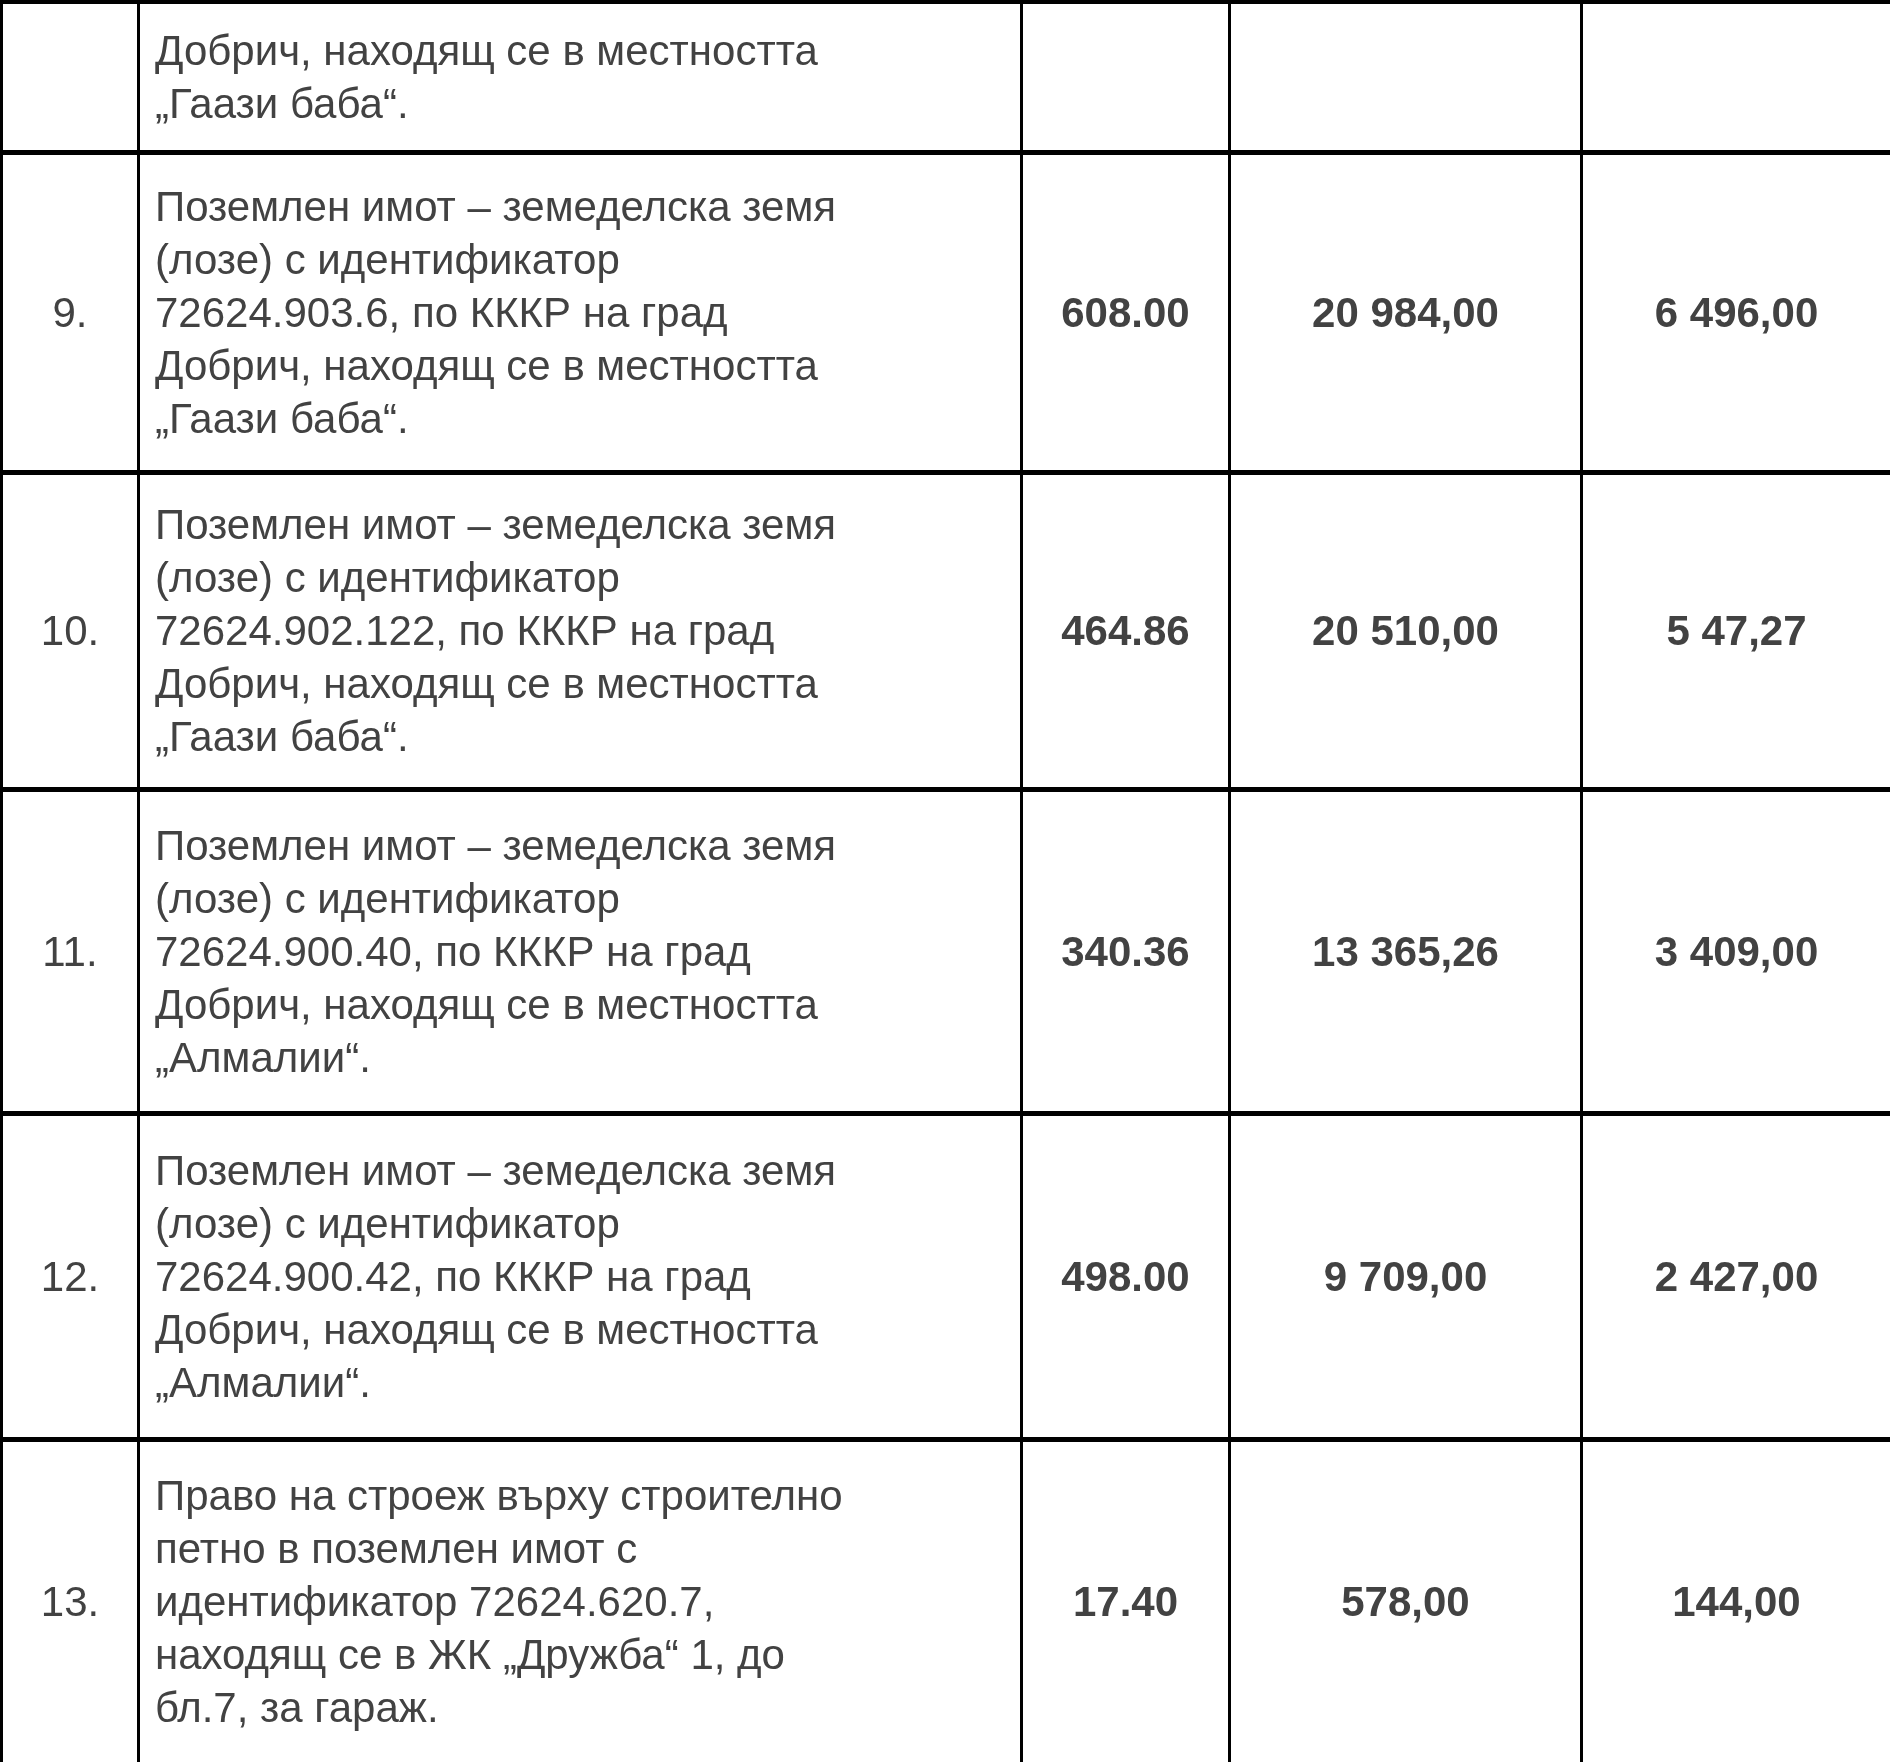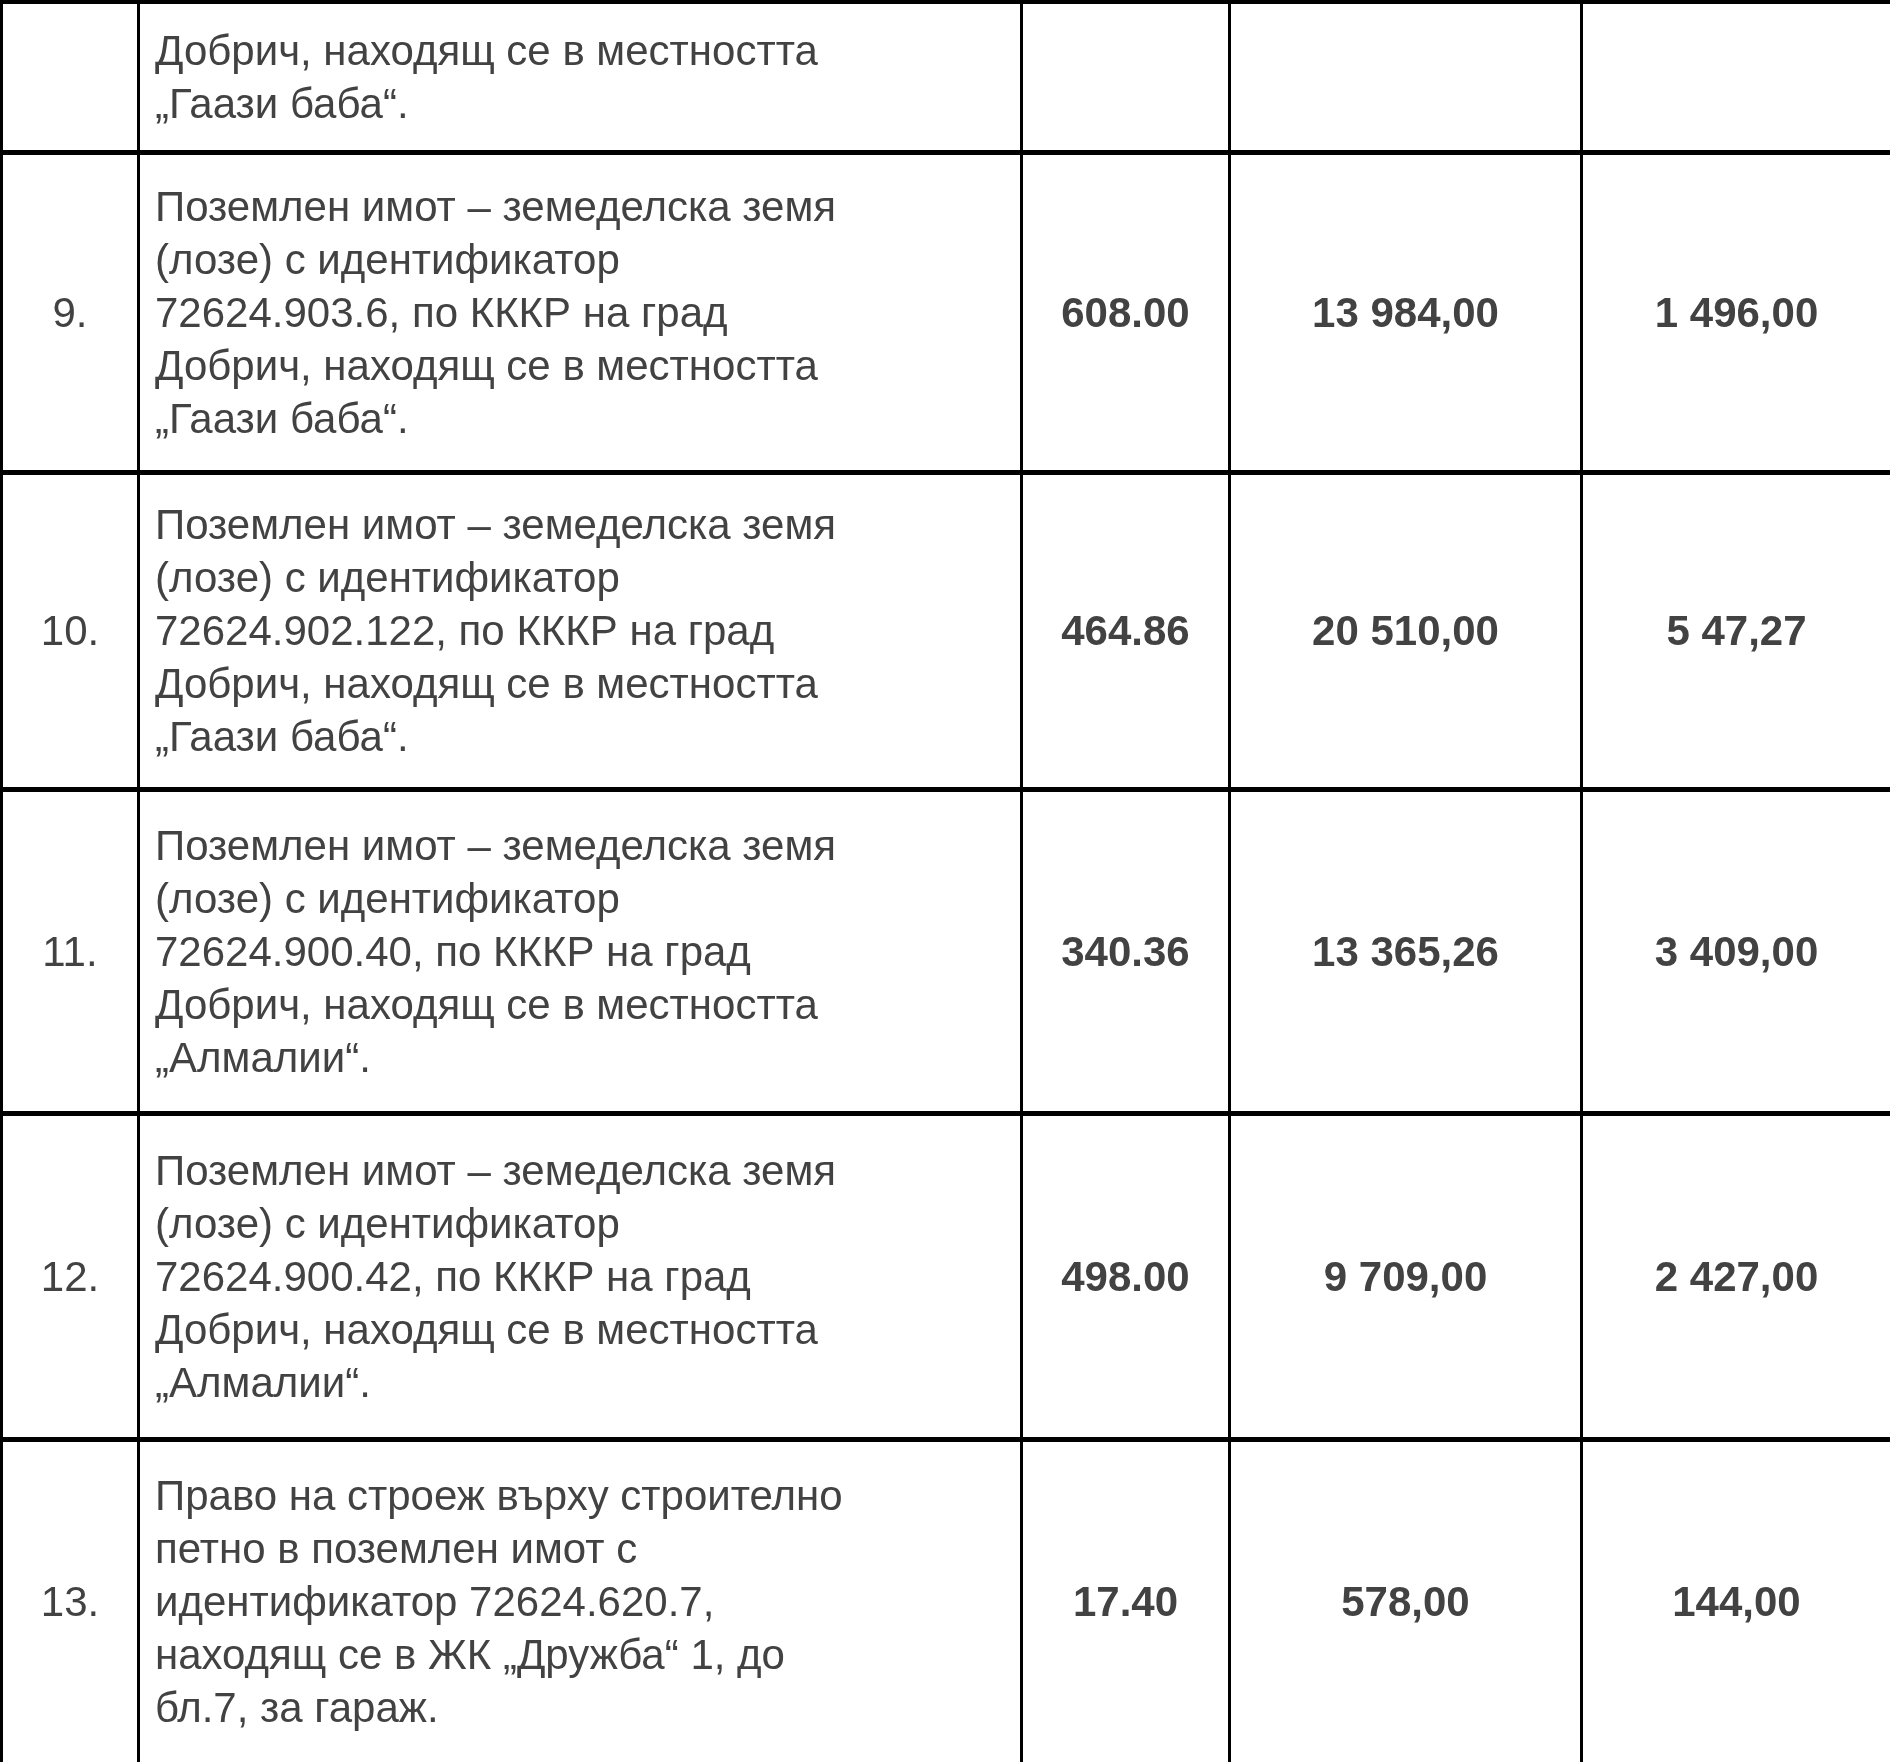--- a/index.html
+++ b/index.html
@@ -72,22 +72,22 @@
       <td class="cell-val"></td>
     </tr>
     <tr style="height:320px;">
       <td class="cell-num">9.</td>
       <td class="cell-desc">Поземлен имот – земеделска земя
 (лозе) с идентификатор
 72624.903.6, по КККР на град
 Добрич, находящ се в местността
 „Гаази баба“.</td>
       <td class="cell-val">608.00</td>
-      <td class="cell-val">13 984,00</td>
-      <td class="cell-val">1 496,00</td>
+      <td class="cell-val">20 984,00</td>
+      <td class="cell-val">6 496,00</td>
     </tr>
     <tr style="height:317px;">
       <td class="cell-num">10.</td>
       <td class="cell-desc">Поземлен имот – земеделска земя
 (лозе) с идентификатор
 72624.902.122, по КККР на град
 Добрич, находящ се в местността
 „Гаази баба“.</td>
       <td class="cell-val">464.86</td>
       <td class="cell-val">20 510,00</td>

